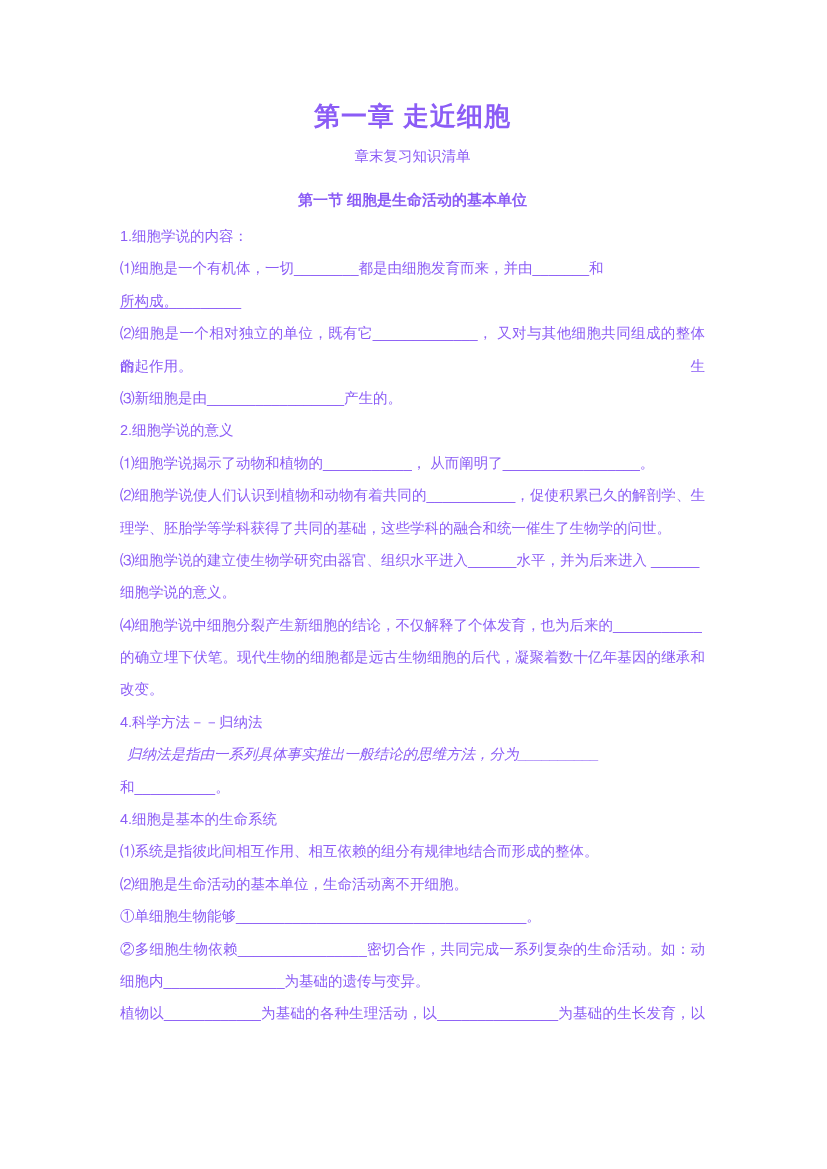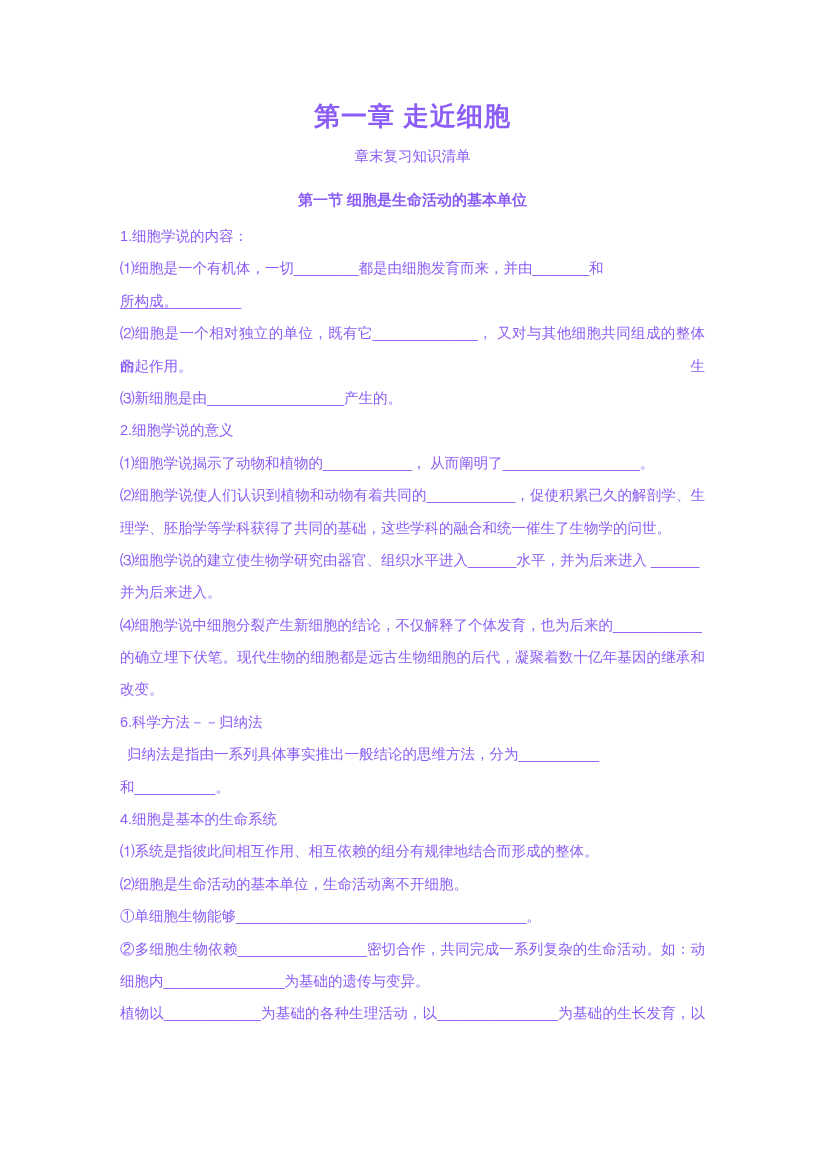--- a/index.html
+++ b/index.html
@@ -68,26 +68,26 @@
         <div class="line"><span>⑴细胞是一个有机体，一切</span><span class="blank">________</span><span>都是由细胞发育而来，并由</span><span class="blank">_______</span><span>和</span><span class="blank">_______________</span></div>
         <div class="line"><span>所构成。</span></div>
         <div class="line justify"><span>⑵细胞是一个相对独立的单位，既有它</span><span class="blank">_____________</span><span>， 又对与其他细胞共同组成的整体的生</span></div>
         <div class="line"><span>命起作用。</span></div>
         <div class="line"><span>⑶新细胞是由</span><span class="blank">_________________</span><span>产生的。</span></div>
         <div class="line"><span>2.细胞学说的意义</span></div>
         <div class="line"><span>⑴细胞学说揭示了动物和植物的</span><span class="blank">___________</span><span>， 从而阐明了</span><span class="blank">_________________</span><span>。</span></div>
         <div class="line justify"><span>⑵细胞学说使人们认识到植物和动物有着共同的</span><span class="blank">___________</span><span>，促使积累已久的解剖学、生</span></div>
         <div class="line"><span>理学、胚胎学等学科获得了共同的基础，这些学科的融合和统一催生了生物学的问世。</span></div>
         <div class="line"><span>⑶细胞学说的建立使生物学研究由器官、组织水平进入</span><span class="blank">______</span><span>水平，并为后来进入 </span><span class="blank">______</span></div>
-        <div class="line"><span>并为后来进入。</span></div>
+        <div class="line"><span>细胞学说的意义。</span></div>
         <div class="line"><span>⑷细胞学说中细胞分裂产生新细胞的结论，不仅解释了个体发育，也为后来的</span><span class="blank">___________</span></div>
         <div class="line justify"><span>的确立埋下伏笔。现代生物的细胞都是远古生物细胞的后代，凝聚着数十亿年基因的继承和</span></div>
         <div class="line"><span>改变。</span></div>
-        <div class="line"><span>6.科学方法－－归纳法</span></div>
-        <div class="line" style="padding-left: 7px;"><span>归纳法是指由一系列具体事实推出一般结论的思维方法，分为</span><span class="blank">__________</span></div>
+        <div class="line"><span>4.科学方法－－归纳法</span></div>
+        <div class="line" style="padding-left: 7px; font-style: italic;"><span>归纳法是指由一系列具体事实推出一般结论的思维方法，分为</span><span class="blank">__________</span></div>
         <div class="line"><span>和</span><span class="blank">__________</span><span>。</span></div>
         <div class="line"><span>4.细胞是基本的生命系统</span></div>
         <div class="line"><span>⑴系统是指彼此间</span><span class="u">相互作用</span><span>、</span><span class="u">相互依赖</span><span>的组分有规律地结合而形成的整体。</span></div>
         <div class="line"><span>⑵细胞是生命活动的基本单位，生命活动离不开细胞。</span></div>
         <div class="line"><span>①单细胞生物能够</span><span class="blank">____________________________________</span><span>。</span></div>
         <div class="line justify"><span>②多细胞生物依赖</span><span class="blank">________________</span><span>密切合作，共同完成一系列复杂的生命活动。如：动</span></div>
         <div class="line"><span>细胞内</span><span class="blank">_______________</span><span>为基础的遗传与变异。</span></div>
         <div class="line justify"><span>植物以</span><span class="blank">____________</span><span>为基础的各种生理活动，以</span><span class="blank">_______________</span><span>为基础的生长发育，以</span></div>
       </div>
   </div>

